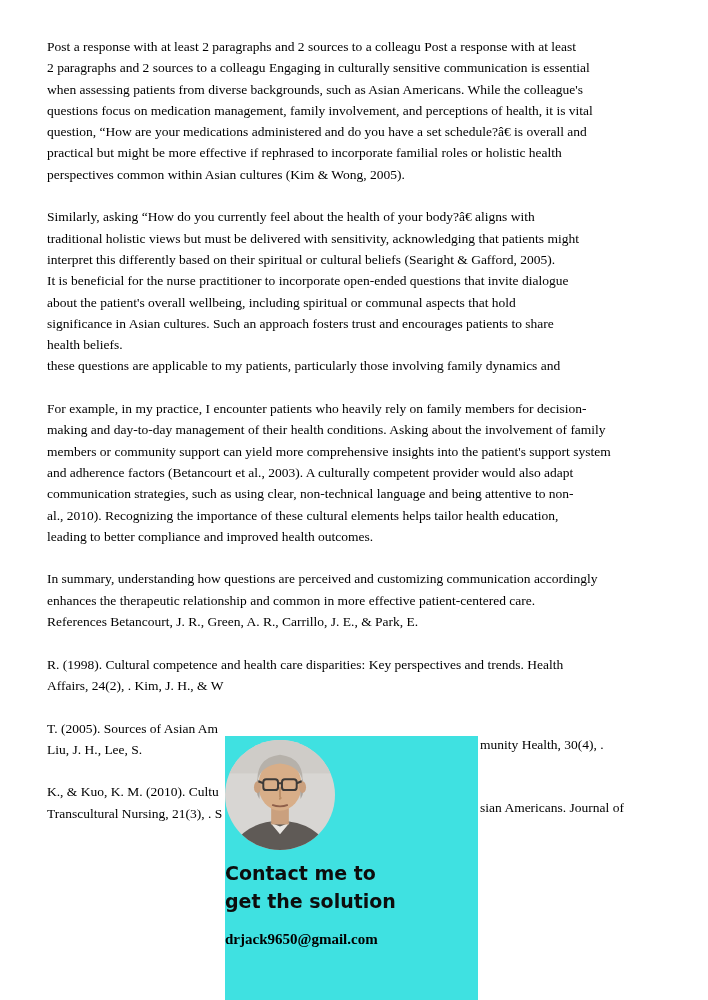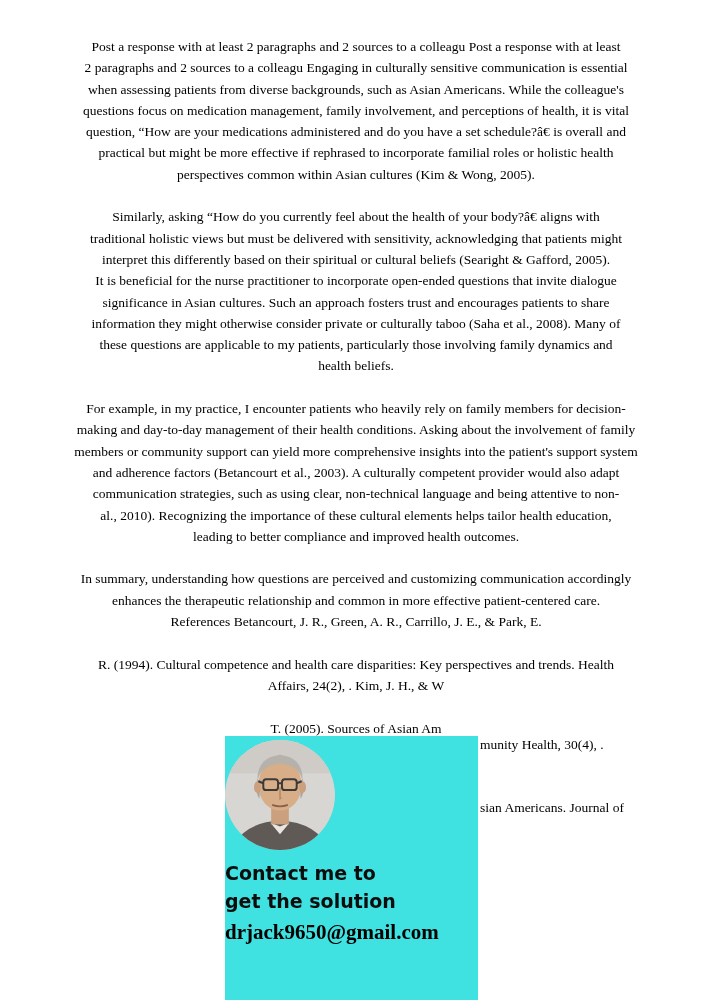--- a/index.html
+++ b/index.html
@@ -12,21 +12,20 @@
     font-family: "Liberation Serif", serif;
   }
   #doc {
     position: absolute;
     left: 47px;
     top: 36px;
     width: 618px;
     font-size: 13.5px;
     line-height: 21.3px;
     color: #000000;
-    text-align: center;
   }
   .para { margin: 0 0 21.3px 0; }
   .line {
     white-space: pre;
     position: relative;
     height: 21.3px;
   }
   .right-frag {
     position: absolute;
     left: 433px;
@@ -52,22 +51,22 @@
   .card-title {
     font-family: "DejaVu Sans", sans-serif;
     font-weight: 700;
     font-size: 19px;
     line-height: 28px;
     color: #0d0d0d;
   }
   .card-email {
     font-family: "Liberation Serif", serif;
     font-weight: 700;
-    font-size: 21px;
-    margin-top: 5px;
+    font-size: 15px;
+    margin-top: 16px;
     color: #000000;
   }
 </style>
 </head>
 <body>
 
 <div id="doc">
     <div class="para">
       <div class="line">Post a response with at least 2 paragraphs and 2 sources to a colleagu Post a response with at least</div>
       <div class="line">2 paragraphs and 2 sources to a colleagu Engaging in culturally sensitive communication is essential</div>
@@ -75,41 +74,41 @@
       <div class="line">questions focus on medication management, family involvement, and perceptions of health, it is vital</div>
       <div class="line">question, “How are your medications administered and do you have a set schedule?â€ is overall and</div>
       <div class="line">practical but might be more effective if rephrased to incorporate familial roles or holistic health</div>
       <div class="line">perspectives common within Asian cultures (Kim &amp; Wong, 2005).</div>
     </div>
     <div class="para">
       <div class="line">Similarly, asking “How do you currently feel about the health of your body?â€ aligns with</div>
       <div class="line">traditional holistic views but must be delivered with sensitivity, acknowledging that patients might</div>
       <div class="line">interpret this differently based on their spiritual or cultural beliefs (Searight &amp; Gafford, 2005).</div>
       <div class="line">It is beneficial for the nurse practitioner to incorporate open-ended questions that invite dialogue</div>
+      <div class="line">about the patient's overall wellbeing, including spiritual or communal aspects that hold</div>
       <div class="line">significance in Asian cultures. Such an approach fosters trust and encourages patients to share</div>
-      <div class="line">information they might otherwise consider private or culturally taboo (Saha et al., 2008). Many of</div>
+      <div class="line">health beliefs.</div>
       <div class="line">these questions are applicable to my patients, particularly those involving family dynamics and</div>
-      <div class="line">health beliefs.</div>
     </div>
     <div class="para">
       <div class="line">For example, in my practice, I encounter patients who heavily rely on family members for decision-</div>
       <div class="line">making and day-to-day management of their health conditions. Asking about the involvement of family</div>
       <div class="line">members or community support can yield more comprehensive insights into the patient's support system</div>
       <div class="line">and adherence factors (Betancourt et al., 2003). A culturally competent provider would also adapt</div>
       <div class="line">communication strategies, such as using clear, non-technical language and being attentive to non-</div>
       <div class="line">al., 2010). Recognizing the importance of these cultural elements helps tailor health education,</div>
       <div class="line">leading to better compliance and improved health outcomes.</div>
     </div>
     <div class="para">
       <div class="line">In summary, understanding how questions are perceived and customizing communication accordingly</div>
       <div class="line">enhances the therapeutic relationship and common in more effective patient-centered care.</div>
       <div class="line">References Betancourt, J. R., Green, A. R., Carrillo, J. E., &amp; Park, E.</div>
     </div>
     <div class="para">
-      <div class="line">R. (1994). Cultural competence and health care disparities: Key perspectives and trends. Health</div>
+      <div class="line">R. (1998). Cultural competence and health care disparities: Key perspectives and trends. Health</div>
       <div class="line"><span>Affairs, 24(2), . Kim, J. H., &amp; W</span><span class="right-frag"></span></div>
     </div>
     <div class="para">
       <div class="line"><span>T. (2005). Sources of Asian Am</span><span class="right-frag">munity Health, 30(4), .</span></div>
       <div class="line">Liu, J. H., Lee, S.</div>
     </div>
     <div class="para">
       <div class="line"><span>K., &amp; Kuo, K. M. (2010). Cultu</span><span class="right-frag">sian Americans. Journal of</span></div>
       <div class="line"><span>Transcultural Nursing, 21(3), . S</span><span class="right-frag"></span></div>
     </div>

